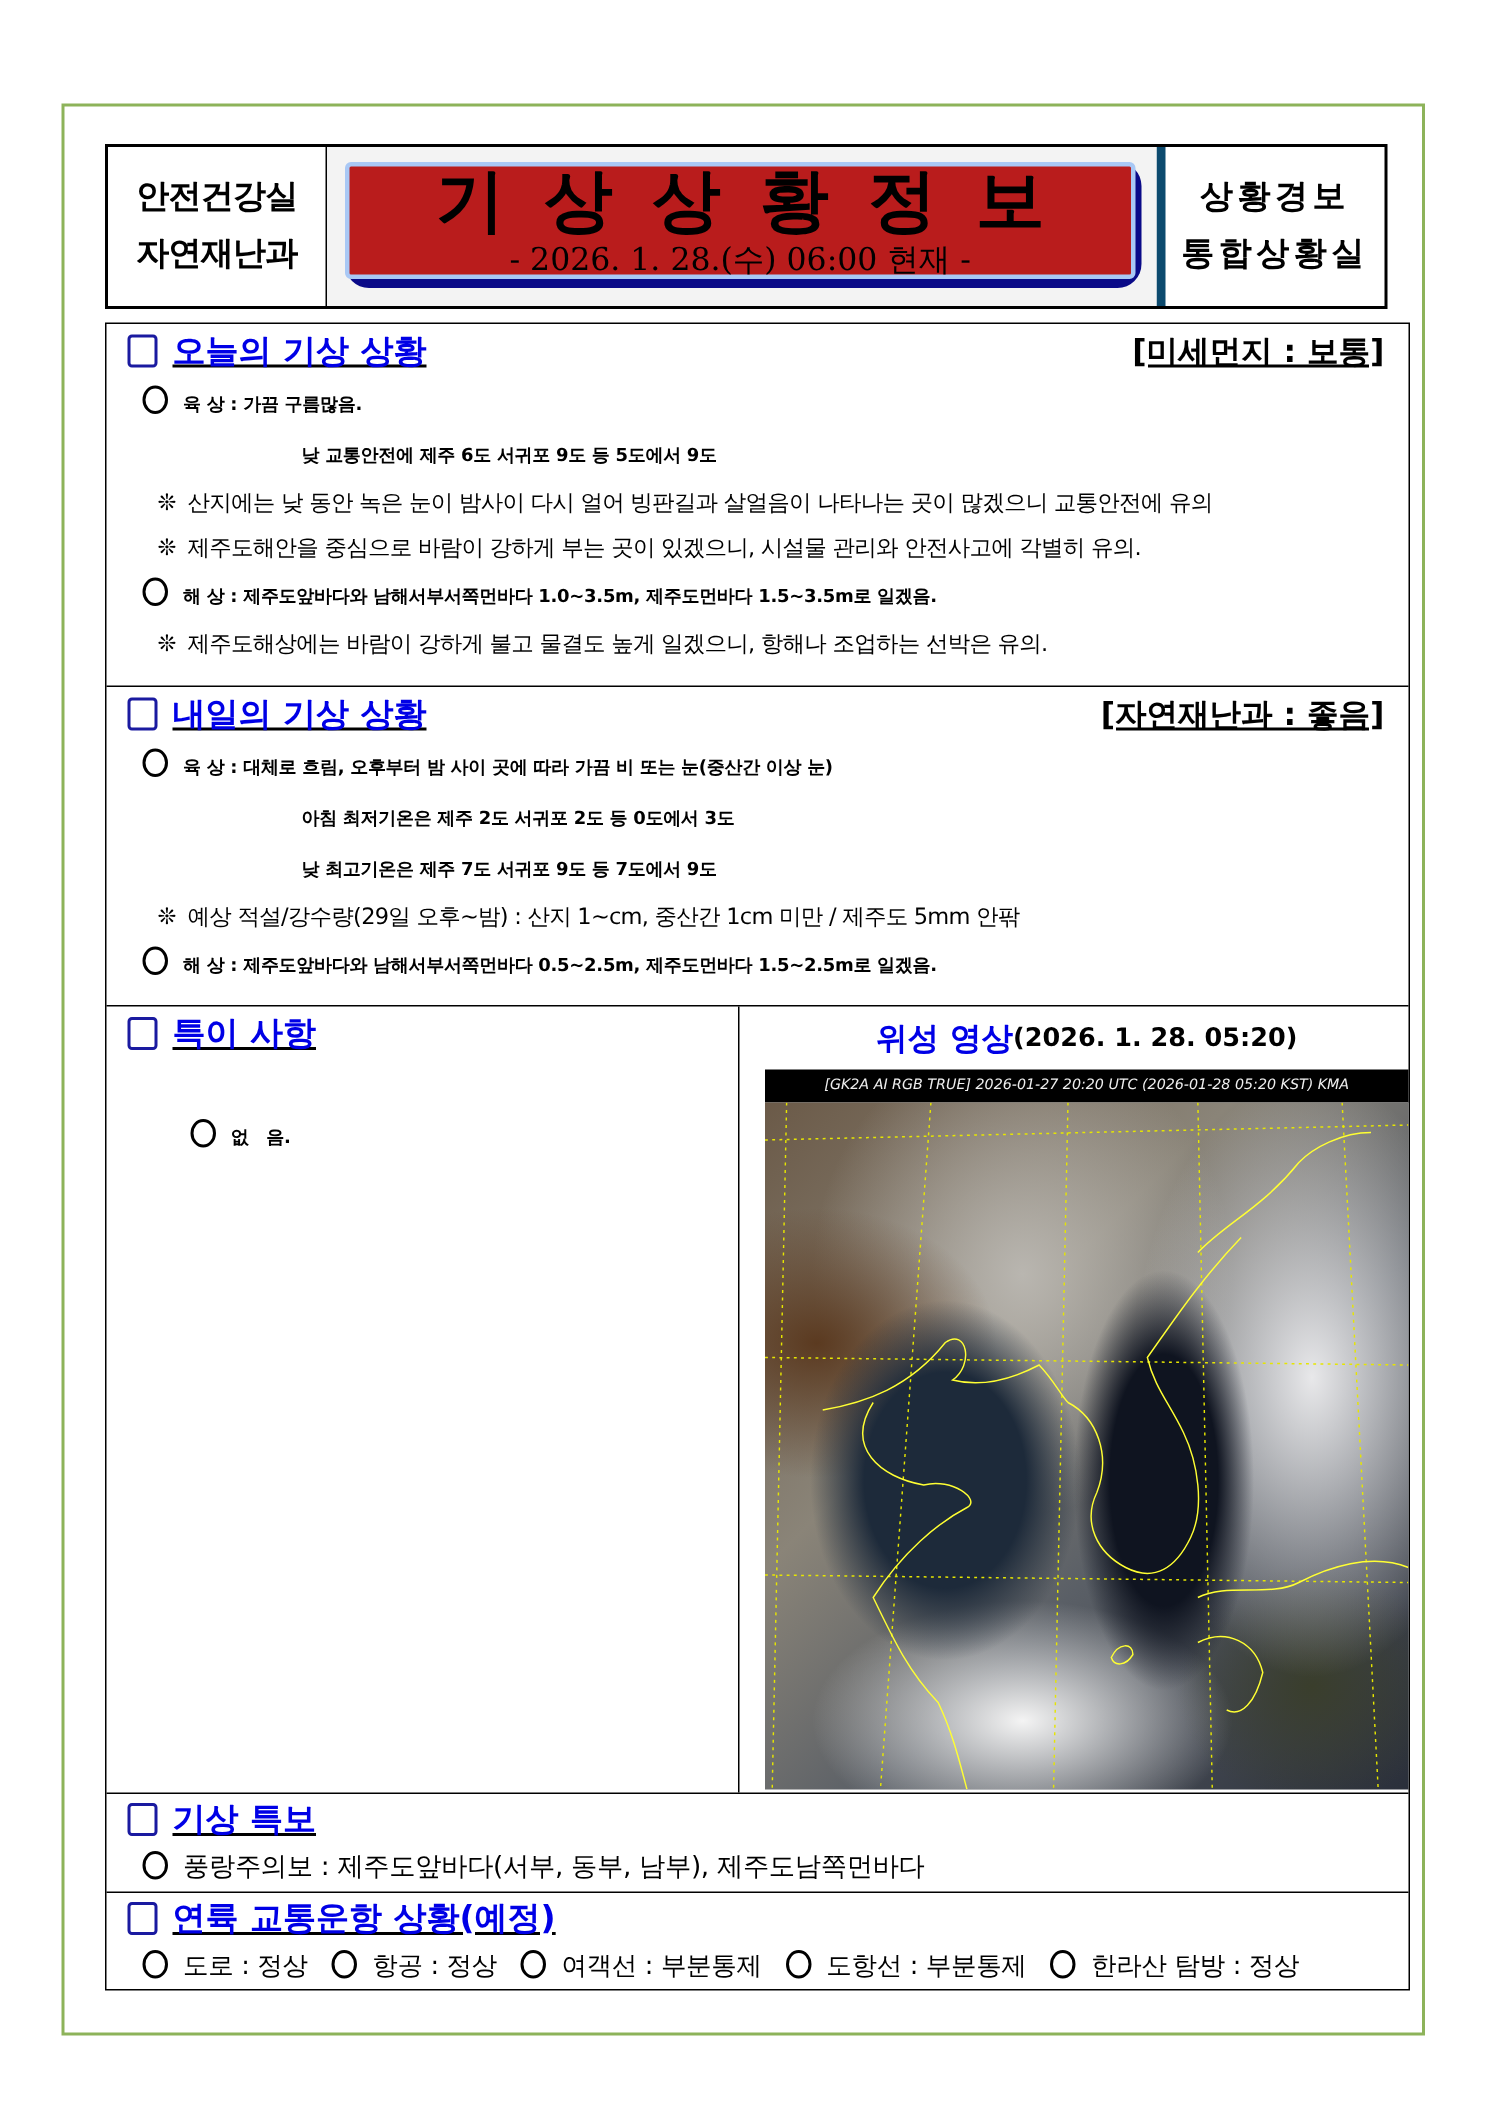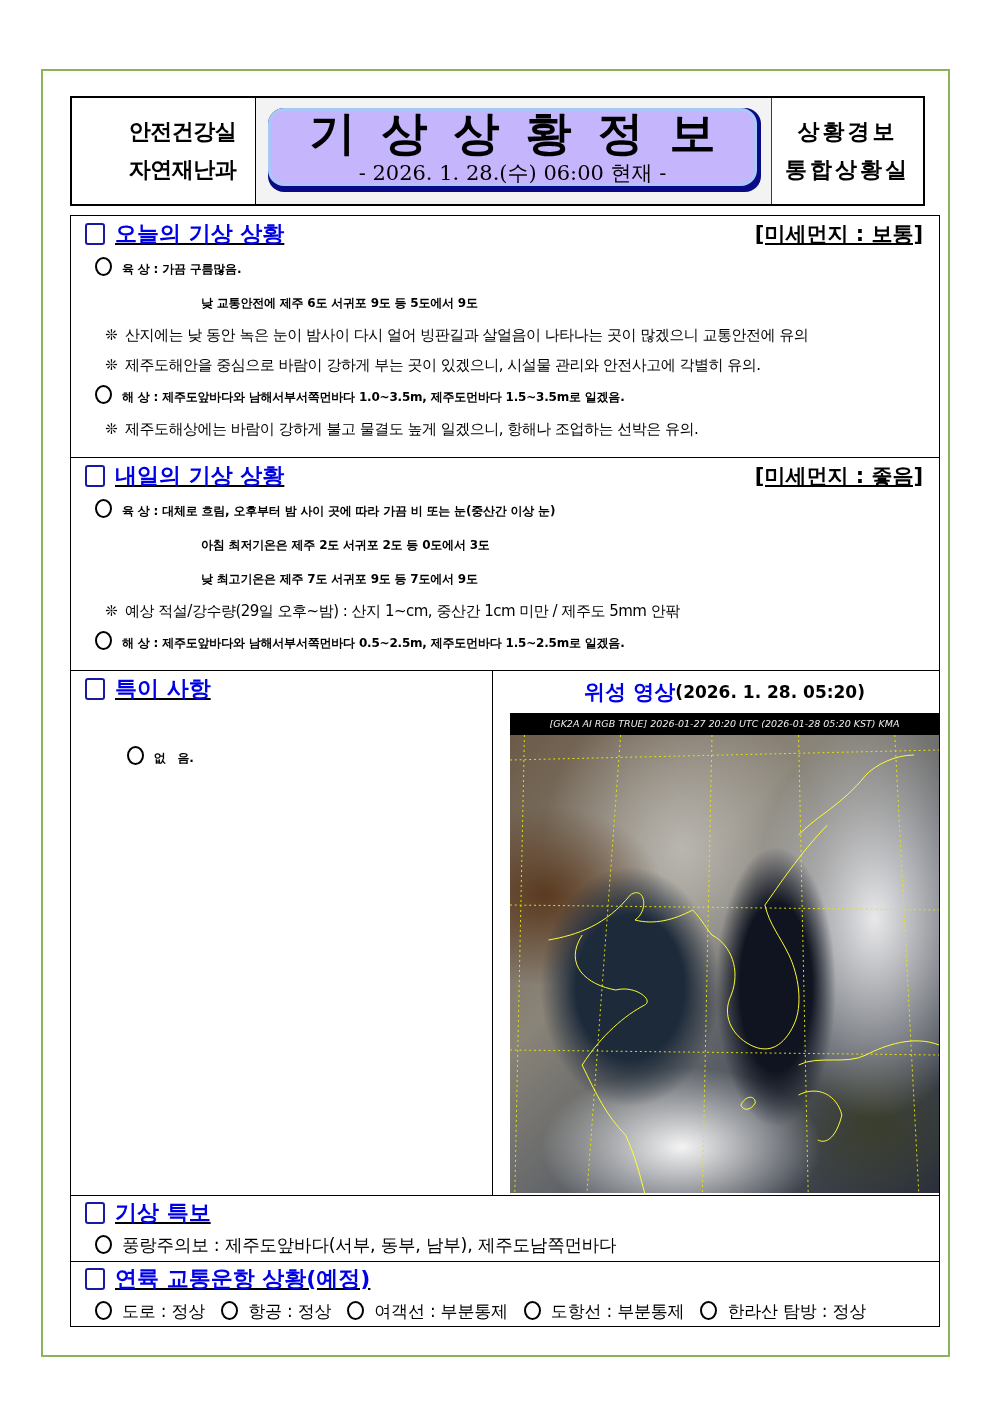--- a/index.html
+++ b/index.html
@@ -13,32 +13,32 @@
 
   
   .header {
     position: absolute; left: 70px; top: 96px; width: 855px; height: 110px;
     border: 2px solid #000; display: flex; background: #fff;
   }
   .header-left, .header-right {
     display: flex; flex-direction: column; justify-content: center; align-items: center;
     font-weight: bold; font-size: 22px; line-height: 38px; letter-spacing: -0.5px;
   }
-  .header-left { width: 146px; border-right: 1px solid #000; margin-left: 38px; }
-  .header-right { width: 152px; border-left: 1px solid #0c4a6e; letter-spacing: 3px; }
+  .header-left { width: 146px; border-right: 1px solid #000; }
+  .header-right { width: 152px; border-left: 6px solid #0c4a6e; letter-spacing: 3px; }
   .header-center {
     flex: 1; background: #f3f3f3; position: relative;
   }
   .title-box {
     position: absolute; left: 12px; top: 10px; right: 10px; bottom: 12px;
     border-radius: 16px; background: #0a0a88;
   }
   .title-inner {
     position: absolute; left: 0; top: 0; right: 4px; bottom: 6px;
-    border-radius: 16px; background: #c4b5fd; border: 3px solid #a9c8f5;
+    border-radius: 4px; background: #b91c1c; border: 3px solid #a9c8f5;
     display: flex; flex-direction: column; align-items: center; justify-content: center;
   }
   .title-main {
     font-family: "DejaVu Sans", sans-serif; font-weight: bold; font-size: 46px;
     letter-spacing: 26px; line-height: 50px; margin-left: 26px;
   }
   .title-sub {
     font-family: "DejaVu Serif", "Liberation Serif", serif; font-size: 21px; line-height: 26px;
     letter-spacing: 0px; margin-top: 2px;
   }
@@ -144,21 +144,21 @@
     </div>
     <div class="note"><span class="asterisk">❊</span><span>제주도해상에는 바람이 강하게 불고 물결도 높게 일겠으니, 항해나 조업하는 선박은 유의.</span></div>
   </div>
 
   <div class="section" style="top:242px; height:213px;">
     <div class="sec-head">
       <div class="sec-title">
         <span class="checkbox"></span>
         <span>내일의 기상 상황</span>
       </div>
-      <div class="dust">[미세먼지 : 좋음]</div>
+      <div class="dust">[자연재난과 : 좋음]</div>
     </div>
     <div class="line">
       <span class="circle"></span><span>육 상 :</span> <span>대체로 흐림, 오후부터 밤 사이 곳에 따라 가끔 비 또는 눈(중산간 이상 눈)</span>
     </div>
     <div class="line indent">아침 최저기온은 제주 2도 서귀포 2도 등 0도에서 3도</div>
     <div class="line indent">낮 최고기온은 제주 7도 서귀포 9도 등 7도에서 9도</div>
     <div class="note"><span class="asterisk">❊</span><span>예상 적설/강수량(29일 오후~밤) : 산지 1~cm, 중산간 1cm 미만 / 제주도 5mm 안팎</span></div>
     <div class="line">
       <span class="circle"></span><span>해 상 :</span> <span>제주도앞바다와 남해서부서쪽먼바다 0.5~2.5m, 제주도먼바다 1.5~2.5m로 일겠음.</span>
     </div>

